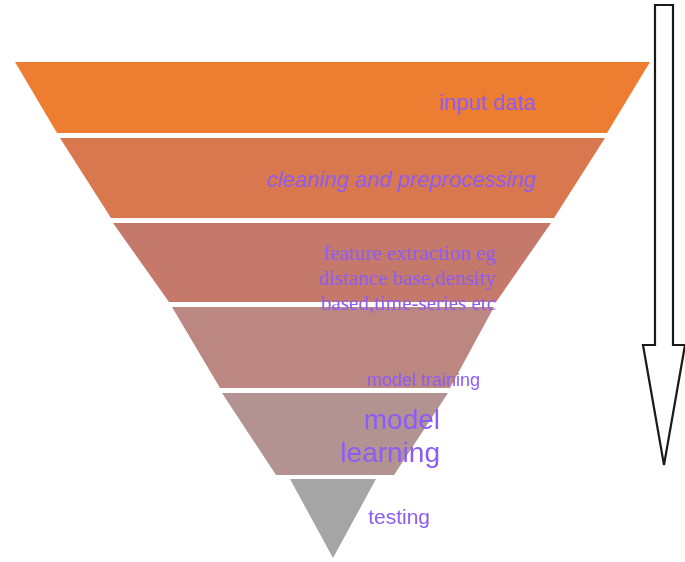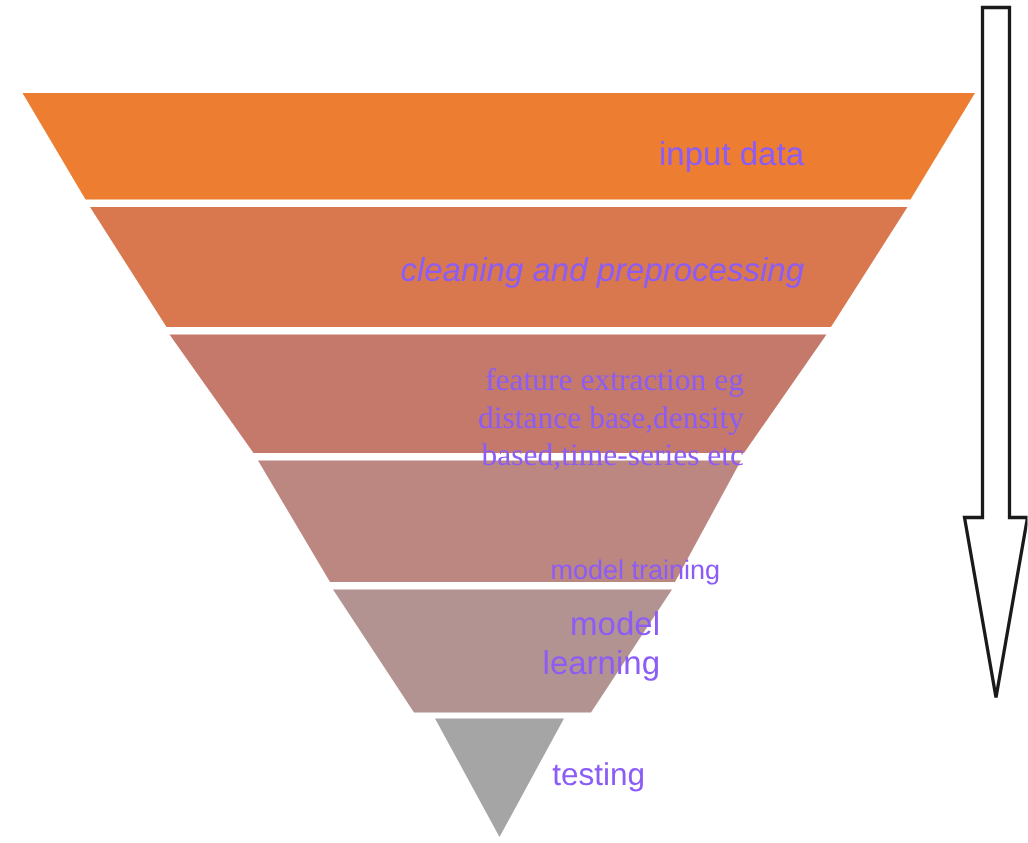--- a/index.html
+++ b/index.html
@@ -61,18 +61,18 @@
   <div class="stage-label" style="left:130px; top:90px; width:406px; font-size:22px;">input data</div>
 
   <div class="stage-label" style="left:130px; top:167px; width:406px; font-size:22px;font-style:italic;">cleaning and preprocessing</div>
 
   <div class="stage-label" style="left:170px; top:241px; width:326px; font-size:21px;font-family:Liberation Serif, serif;">feature extraction eg
 distance base,density
 based,time-series etc</div>
 
   <div class="stage-label" style="left:190px; top:334px; width:290px; font-size:18px;margin-top:36px;">model training</div>
 
-  <div class="stage-label" style="left:230px; top:403px; width:210px; font-size:22px;">model
+  <div class="stage-label" style="left:230px; top:403px; width:210px; font-size:28px;">model
 learning</div>
 
   <div class="stage-label" style="left:260px; top:505px; width:170px; font-size:21px;">testing</div>
 
 </div>
 
 </body></html>

